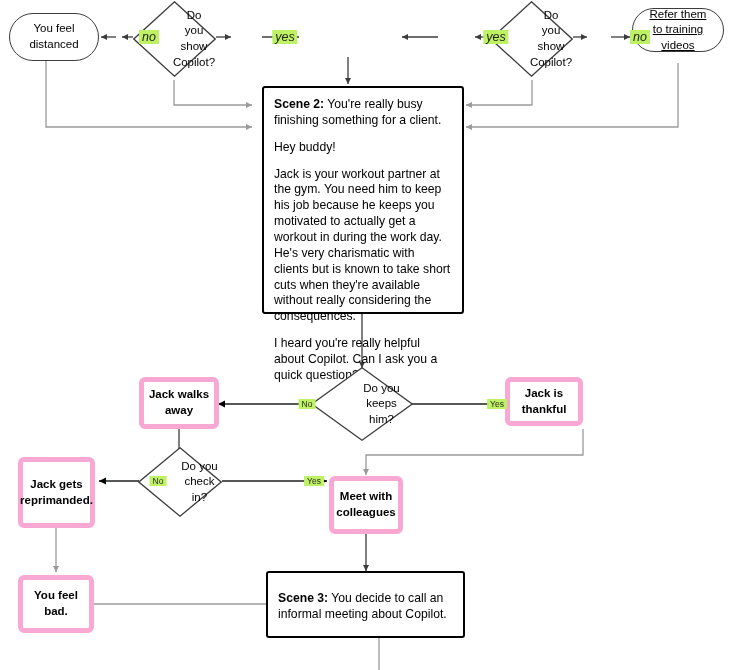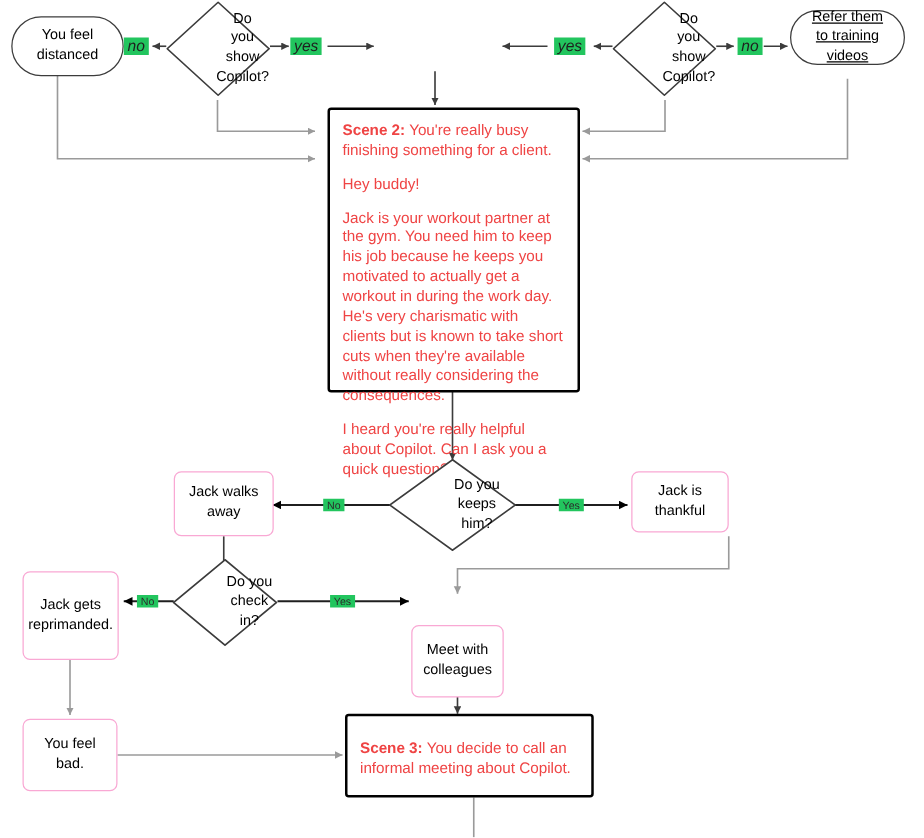--- a/index.html
+++ b/index.html
@@ -39,23 +39,24 @@
     white-space: pre-line;
   }
   
   .pill {
     border: 1px solid #3c3c3c;
     border-radius: 999px;
     font-size: 11.5px;
   }
   
   .rect {
-    border: 1px solid #f9a8d4;
+    border: 5px solid #f9a8d4;
     border-radius: 6px;
     font-size: 11.5px;
+    font-weight: bold;
   }
   
   .diamond {
     background: transparent;
     border: none;
   }
   .diamond .dia-shape {
     position: absolute;
     left: 0; top: 0;
     width: 100%;
@@ -71,41 +72,42 @@
   
   .scene {
     border: 2px solid #000000;
     border-radius: 3px;
     background: #ffffff;
     display: block;
     text-align: left;
     padding: 9px 10px;
     font-size: 12.2px;
     line-height: 1.3;
-    color: #ef4444;
+    color: #000000;
   }
   .scene p {
     margin: 0 0 11px 0;
   }
   .scene p:last-child {
     margin-bottom: 0;
   }
   .scene .bold {
     font-weight: bold;
   }
   .scene .ital {
   }
   
   .edge-label {
     position: absolute;
-    background: #22c55e;
+    background: #bef264;
     color: #2b2b2b;
     padding: 0 3px;
     white-space: nowrap;
     transform: translate(-50%, -50%);
+    margin-left: 40px;
   }
   .edge-label.big {
     font-size: 12.5px;
     font-style: italic;
     color: #1f1f1f;
   }
   .edge-label.small {
     font-size: 8.5px;
     font-style: normal;
     color: #2b2b2b;
@@ -250,32 +252,32 @@
   </div>
 
   <div class="node diamond" style="left:138px; top:447px; width:84px; height:70px;">
     <svg class="dia-shape" viewBox="0 0 84 70" preserveAspectRatio="none">
       <polygon points="42,0.8 83.2,35 42,69.2 0.8,35" fill="#ffffff" stroke="#3c3c3c" stroke-width="1.3"></polygon>
     </svg>
     <span class="label">Do you
 check in?</span>
   </div>
 
-  <div class="node rect" style="left:329px; top:476px; width:74px; height:58px;margin-top:24px;">
+  <div class="node rect" style="left:329px; top:476px; width:74px; height:58px;">
     <span class="label">Meet with
 colleagues</span>
   </div>
 
   <div class="edge-label small" style="left:118px; top:481px;">No</div>
   <div class="edge-label small" style="left:274px; top:481px;">Yes</div>
 
   <div class="node rect" style="left:18px; top:575px; width:76px; height:58px;">
     <span class="label">You feel
 bad.</span>
   </div>
 
-  <div class="node scene" style="left:276px; top:571px; width:199px; height:67px;">
+  <div class="node scene" style="left:266px; top:571px; width:199px; height:67px;">
     <p style="padding-top:9px;">
       <span class="bold">Scene 3:</span><span> You decide to call an informal meeting about Copilot.</span>
     </p>
   </div>
 
 </div>
 
 </body></html>

